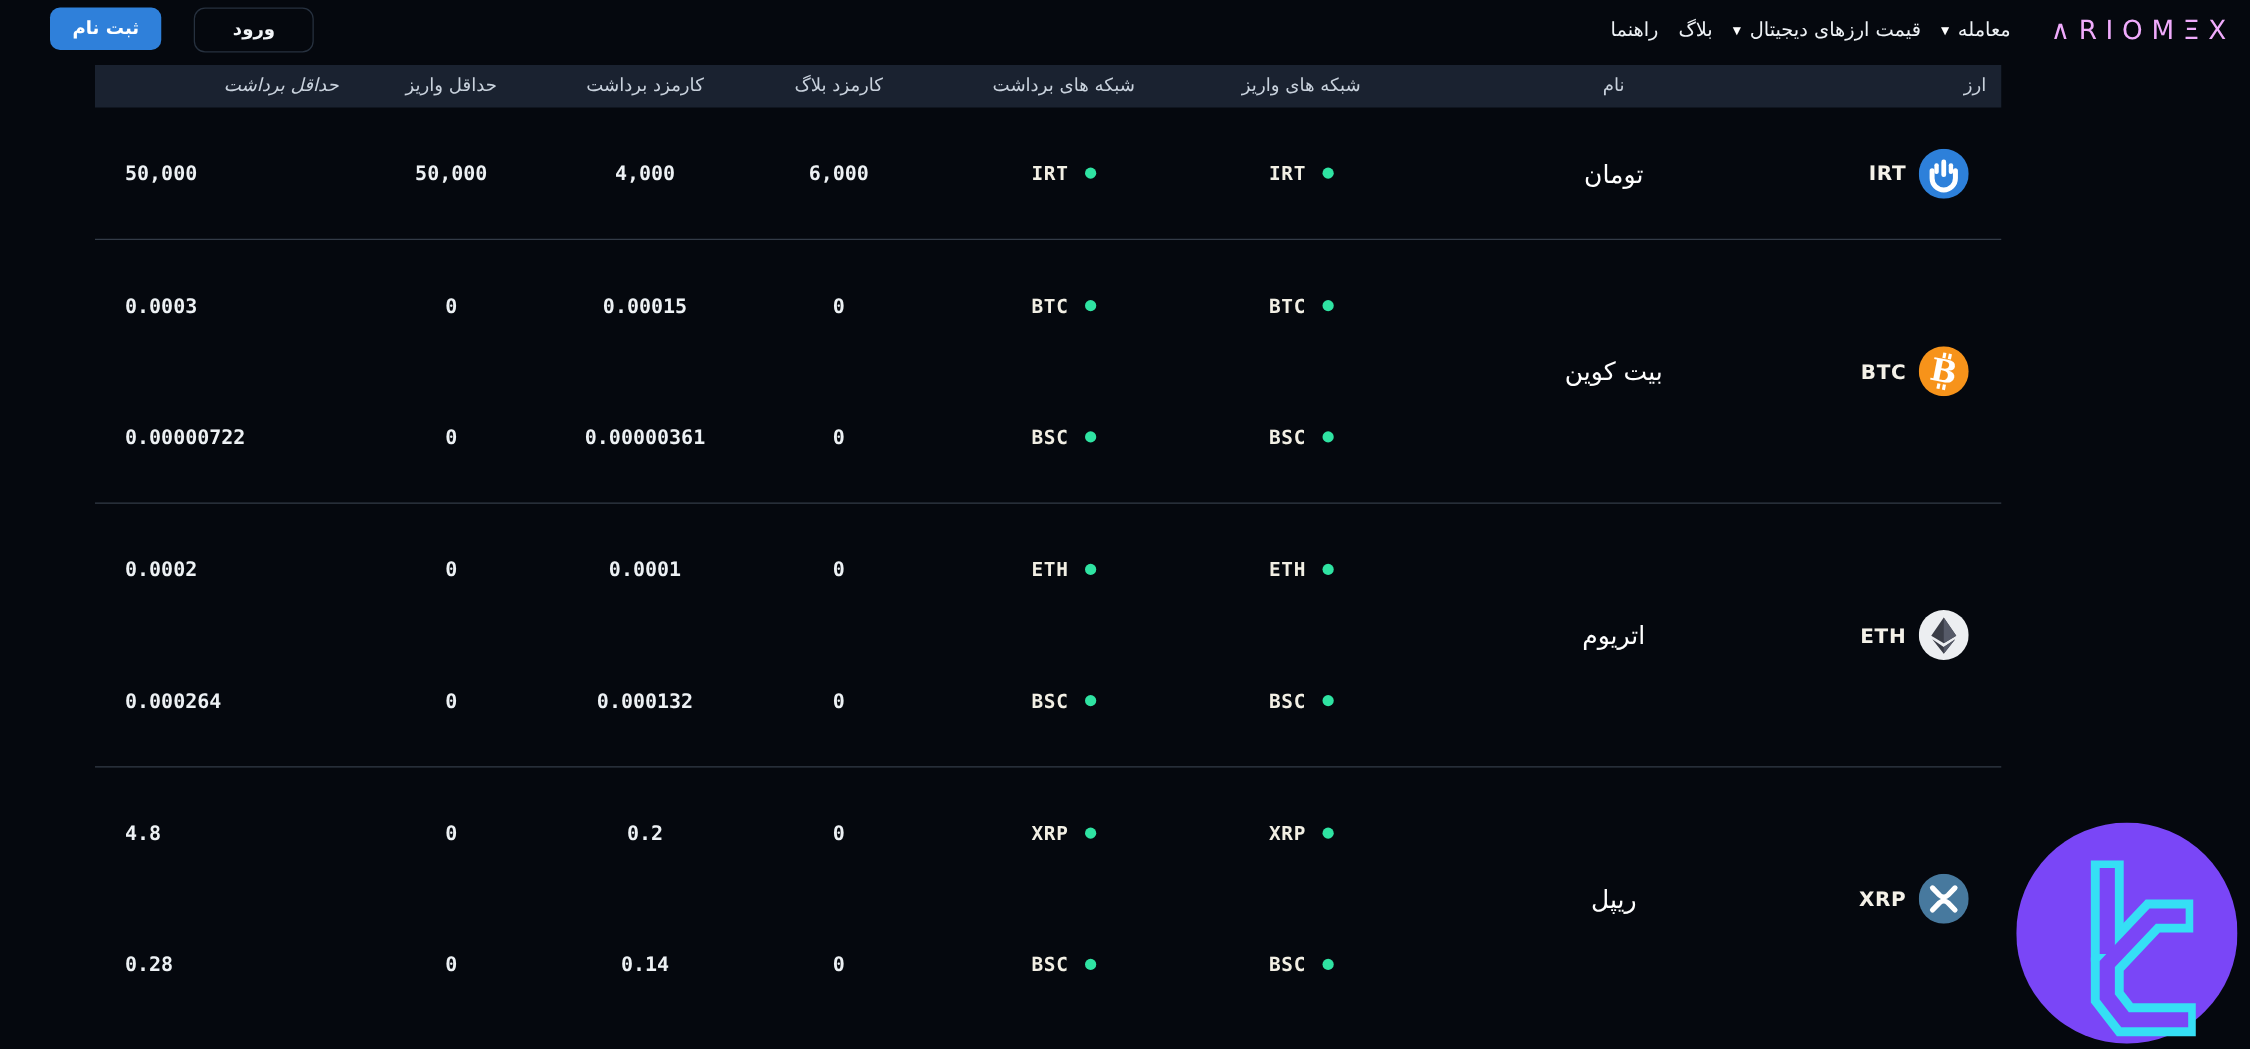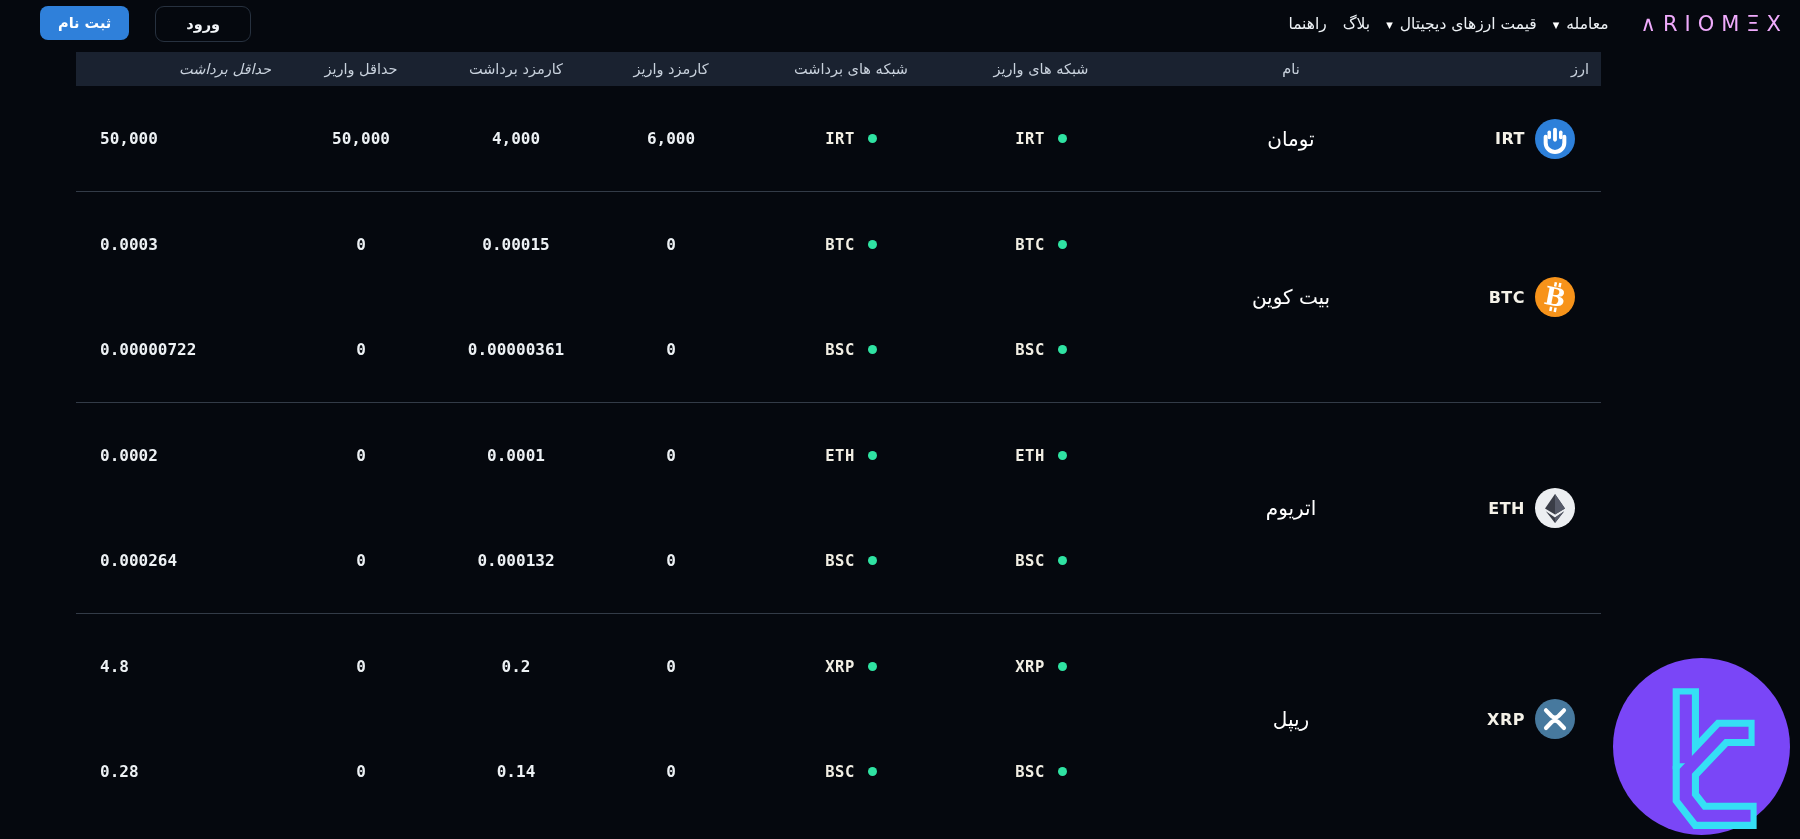--- a/index.html
+++ b/index.html
@@ -100,21 +100,21 @@
     <span class="brand">∧RIOMΞX</span>
   </div>
 </nav>
 
 <main class="table-wrap">
   <div class="thead">
     <div>ارز</div>
     <div>نام</div>
     <div>شبکه های واریز</div>
     <div>شبکه های برداشت</div>
-    <div>کارمزد واریز</div>
+    <div>کارمزد بلاگ</div>
     <div>کارمزد برداشت</div>
     <div>حداقل واریز</div>
     <div>حداقل برداشت</div>
   </div>
   <div id="tbody">
       <div class="trow" style="grid-template-rows: repeat(1, 105px);">
         <div class="cell-cur" style="grid-area: 1 / 1 / span 1;">
           <span class="cur-code">IRT</span>
           <span>
             <svg class="coin-icon" viewBox="0 0 24 24">

